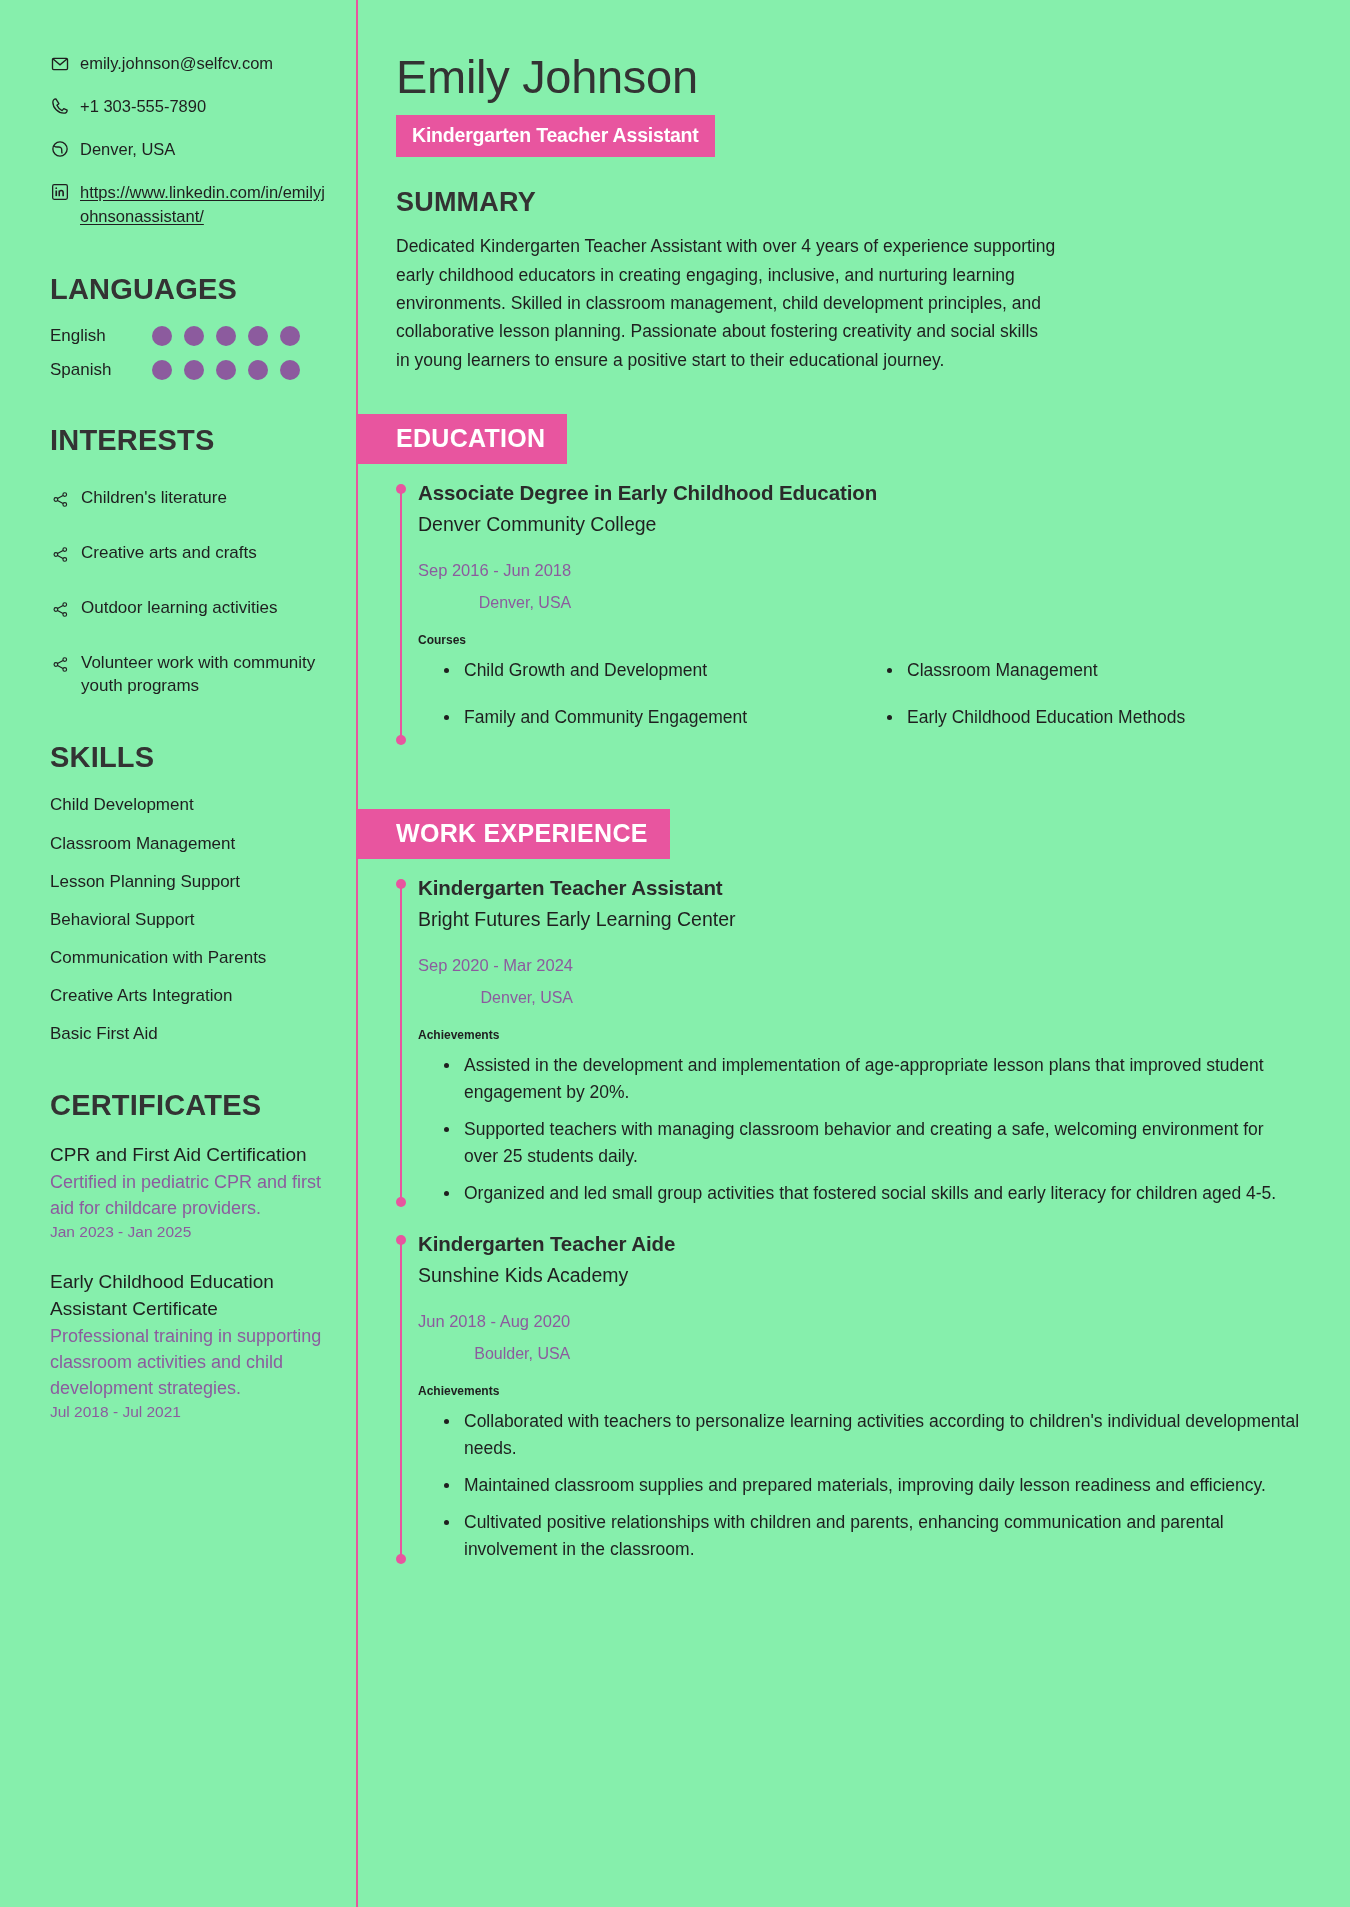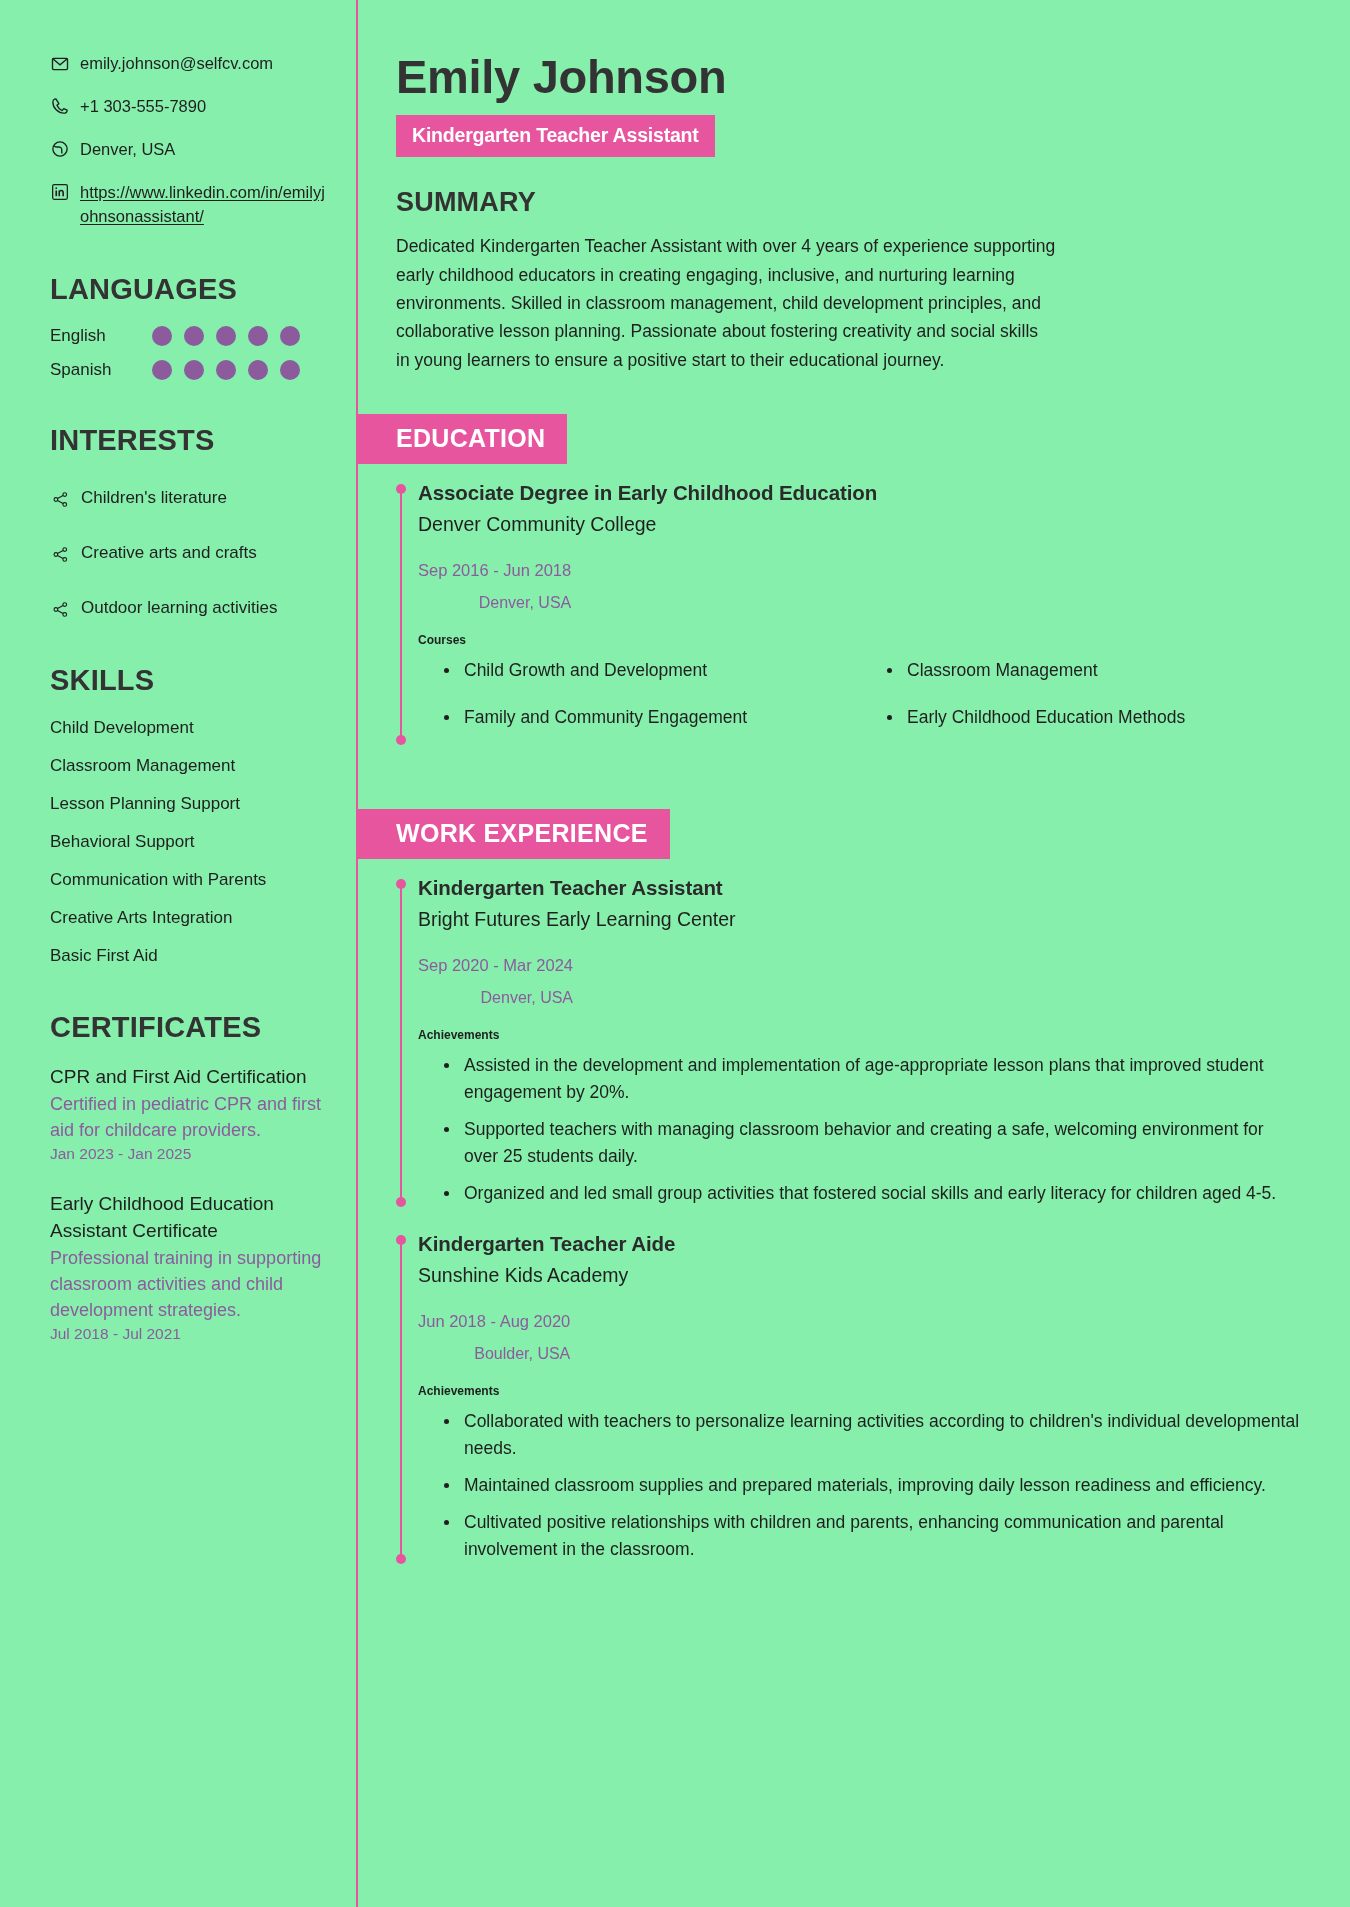--- a/index.html
+++ b/index.html
@@ -129,21 +129,21 @@
   }
 
   
   .main {
     flex: 1;
     padding: 52px 50px 40px 40px;
     position: relative;
   }
   .name {
     font-size: 47px;
-    font-weight: 700;
+    font-weight: 400;
     letter-spacing: -0.3px;
     color: #333333;
     line-height: 1.05;
     margin-bottom: 14px;
   }
   .job-badge {
     display: inline-block;
     background: #e8559f;
     color: #ffffff;
     font-size: 19.5px;
@@ -369,20 +369,32 @@
         <span class="i-icon">
           <svg width="17" height="17" viewBox="0 0 24 24" fill="none" stroke="#1f1f1f" stroke-width="1.6">
             <circle cx="18" cy="5" r="2.6"></circle>
               <circle cx="5.5" cy="12" r="2.6"></circle>
               <circle cx="18" cy="19" r="2.6"></circle>
             <line x1="7.8" y1="10.7" x2="15.6" y2="6.3"></line>
               <line x1="7.8" y1="13.3" x2="15.6" y2="17.7"></line>
           </svg>
         </span>
         <span>Outdoor learning activities</span>
+      </div>
+      <div class="interest-row">
+        <span class="i-icon">
+          <svg width="17" height="17" viewBox="0 0 24 24" fill="none" stroke="#1f1f1f" stroke-width="1.6">
+            <circle cx="18" cy="5" r="2.6"></circle>
+              <circle cx="5.5" cy="12" r="2.6"></circle>
+              <circle cx="18" cy="19" r="2.6"></circle>
+            <line x1="7.8" y1="10.7" x2="15.6" y2="6.3"></line>
+              <line x1="7.8" y1="13.3" x2="15.6" y2="17.7"></line>
+          </svg>
+        </span>
+        <span>Volunteer work with community youth programs</span>
       </div>
     </div>
 
     <h2 class="side-heading">SKILLS</h2>
     <div>
       <div class="skill-row">Child Development</div>
       <div class="skill-row">Classroom Management</div>
       <div class="skill-row">Lesson Planning Support</div>
       <div class="skill-row">Behavioral Support</div>
       <div class="skill-row">Communication with Parents</div>

